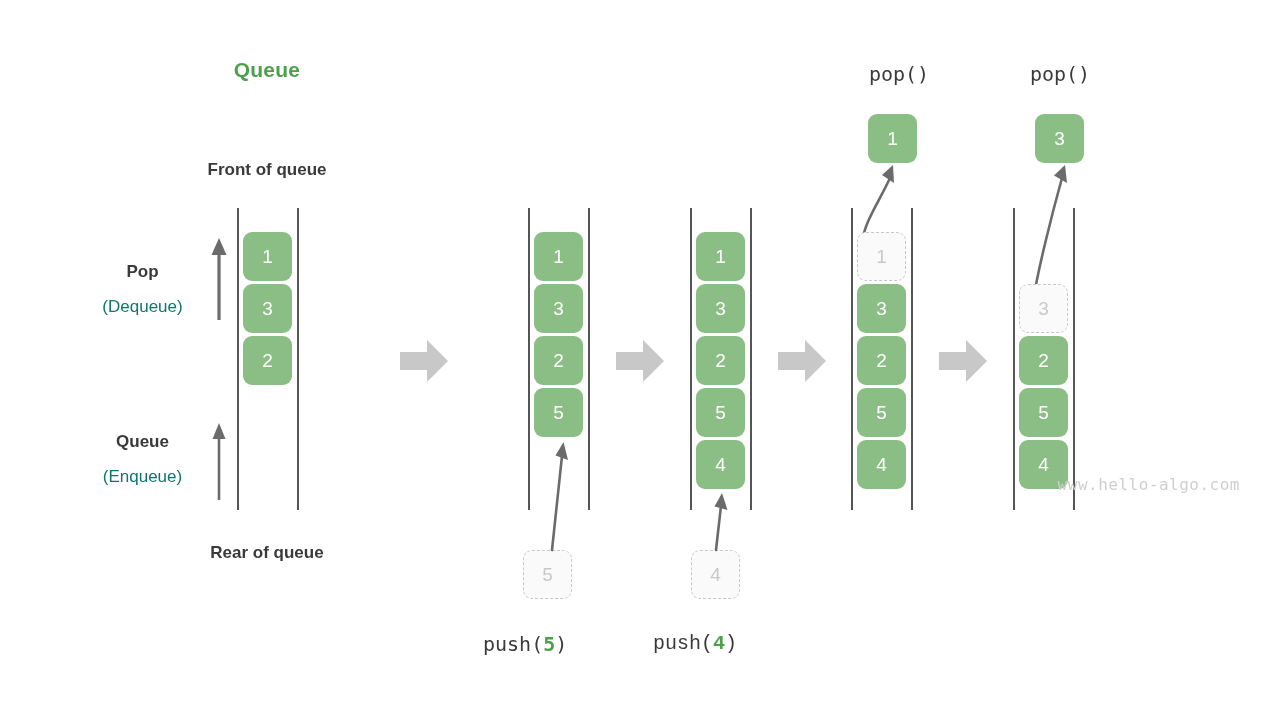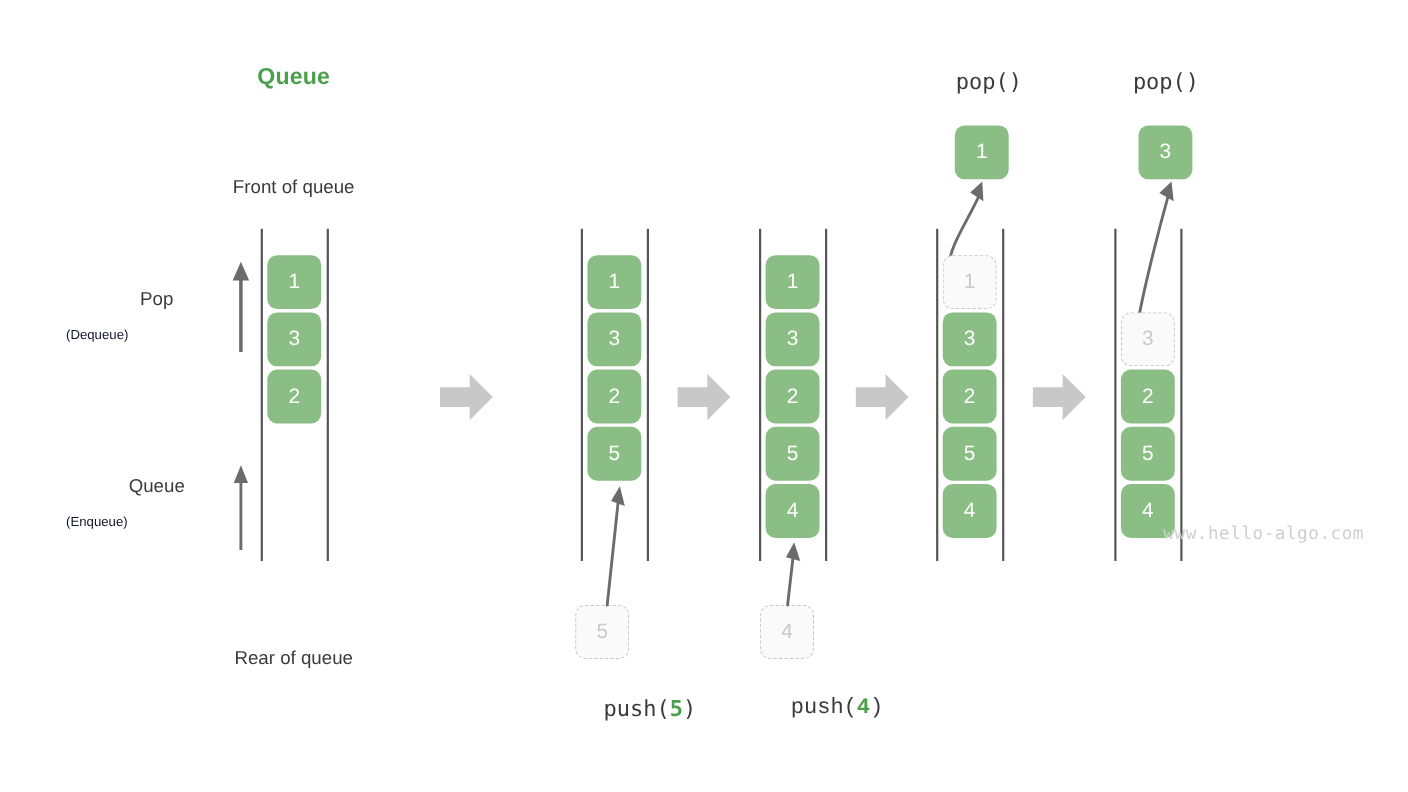--- a/index.html
+++ b/index.html
@@ -33,33 +33,33 @@
     text-align: center;
     font-size: 21px;
     font-weight: bold;
     color: #4CA04C;
     letter-spacing: .2px;
   }
 
   
   .label-bold {
     font-size: 17px;
+    font-weight: bold;
+    color: #3a3a3a;
+    text-align: center;
+  }
+  .label-plain {
+    font-size: 17px;
     font-weight: normal;
-    color: #3a3a3a;
-    text-align: center;
-  }
-  .label-plain {
-    font-size: 12px;
-    font-weight: normal;
-    color: #0f172a;
-    text-align: left;
+    color: #0f766e;
+    text-align: center;
   }
 
   #front-of-queue-label { left: 167px; top: 160px; width: 200px; }
-  #rear-of-queue-label  { left: 167px; top: 543px; width: 200px; margin-top: 46px; }
+  #rear-of-queue-label  { left: 167px; top: 543px; width: 200px; }
 
   #pop-label        { left: 60px; top: 262px;  width: 165px; }
   #pop-sub-label    { left: 60px; top: 297px;  width: 165px; }
   #push-label       { left: 60px; top: 432px;  width: 165px; }
   #push-sub-label   { left: 60px; top: 467px;  width: 165px; }
 
   
   .dir-arrow { position: absolute; }
 
   
@@ -98,21 +98,21 @@
 
   
   .step-arrow { position: absolute; }
 
   
   .caption {
     position: absolute;
     font-family: "DejaVu Sans Mono", "Liberation Mono", monospace;
     font-size: 20px;
     color: #3a3a3a;
-    text-align: right;
+    text-align: left;
     white-space: pre;
   }
   .caption .hl { color: #4CA04C; font-weight: bold; }
 
   .op-label {
     position: absolute;
     font-family: "DejaVu Sans Mono", "Liberation Mono", monospace;
     font-size: 20px;
     color: #3a3a3a;
     text-align: center;

